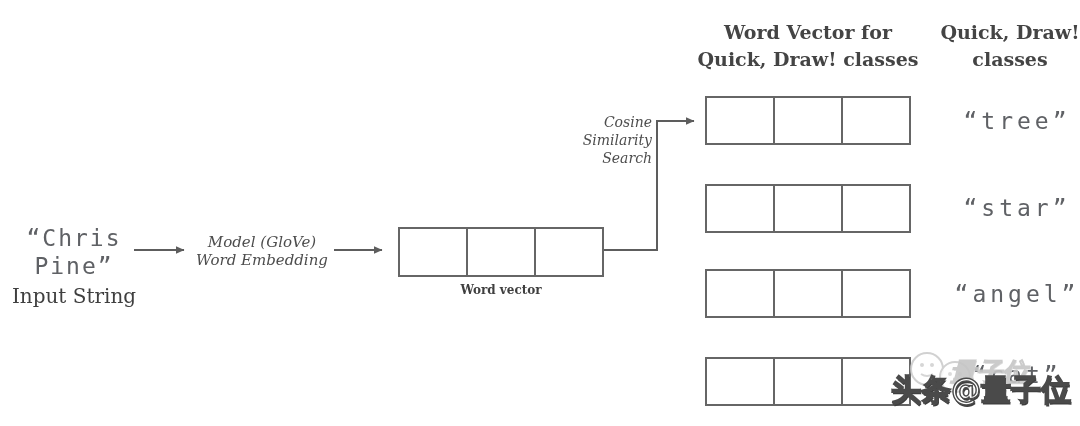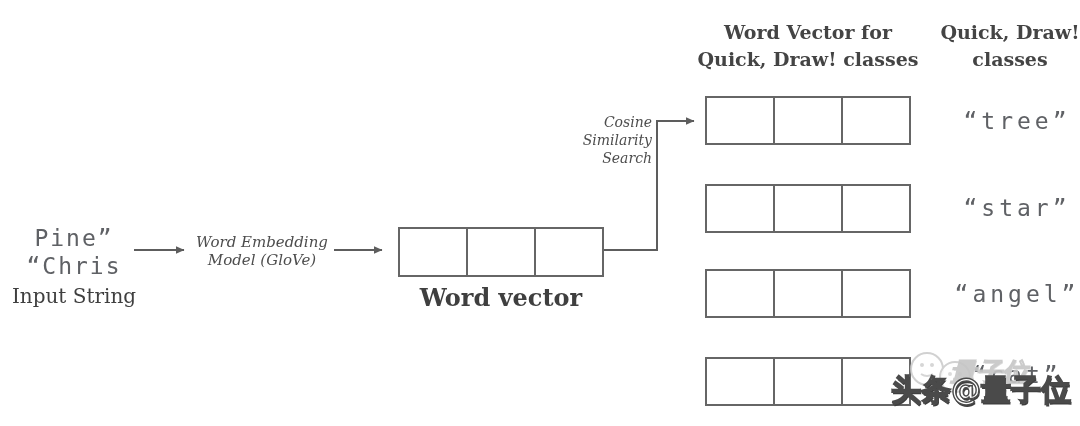--- a/index.html
+++ b/index.html
@@ -51,21 +51,21 @@
   .vec-box .cell{flex:1;border-right:2px solid #666666;}
   .vec-box .cell:last-child{border-right:none;}
   .wv-box{left:398px;top:227px;width:206px;height:50px;}
   .cls-box{left:705px;width:206px;height:49px;}
   .row1{top:96px;}
   .row2{top:184px;}
   .row3{top:269px;}
   .row4{top:357px;}
   .wv-caption{
     left:398px;top:283px;width:206px;
-    font-weight:bold;font-size:24px;
+    font-weight:bold;font-size:12px;
   }
   
   .hdr{
     font-weight:bold;font-size:19px;line-height:27px;
     color:#444444;
   }
   .hdr-vec{left:690px;top:19px;width:236px;}
   .hdr-cls{left:920px;top:19px;width:180px;}
   
   .cls-label{
@@ -112,28 +112,28 @@
       <marker id="arrow" markerWidth="10" markerHeight="9" refX="8.5" refY="4" orient="auto" markerUnits="userSpaceOnUse">
         <path d="M0,0 L9,4 L0,8 z" fill="#5d5d5d"></path>
       </marker>
     </defs>
     <line x1="134" y1="250" x2="184" y2="250" stroke="#5d5d5d" stroke-width="2" marker-end="url(#arrow)"></line>
     <line x1="334" y1="250" x2="382" y2="250" stroke="#5d5d5d" stroke-width="2" marker-end="url(#arrow)"></line>
     <polyline points="604,250 657,250 657,121 694,121" fill="none" stroke="#5d5d5d" stroke-width="2" marker-end="url(#arrow)"></polyline>
   </svg>
 
   <div class="abs input-quote mono center">
+    <span style="display:block">“Chris</span>
     <span style="display:block">Pine”</span>
-    <span style="display:block">“Chris</span>
   </div>
   <div class="abs input-caption center">Input String</div>
 
   <div class="abs embed-note center">
+    <span style="display:block">Model (GloVe)</span>
     <span style="display:block">Word Embedding</span>
-    <span style="display:block">Model (GloVe)</span>
   </div>
 
   <div class="abs vec-box wv-box">
     <div class="cell"></div>
     <div class="cell"></div>
     <div class="cell"></div>
   </div>
   <div class="abs wv-caption center">Word vector</div>
 
   <div class="abs hdr hdr-vec center">

